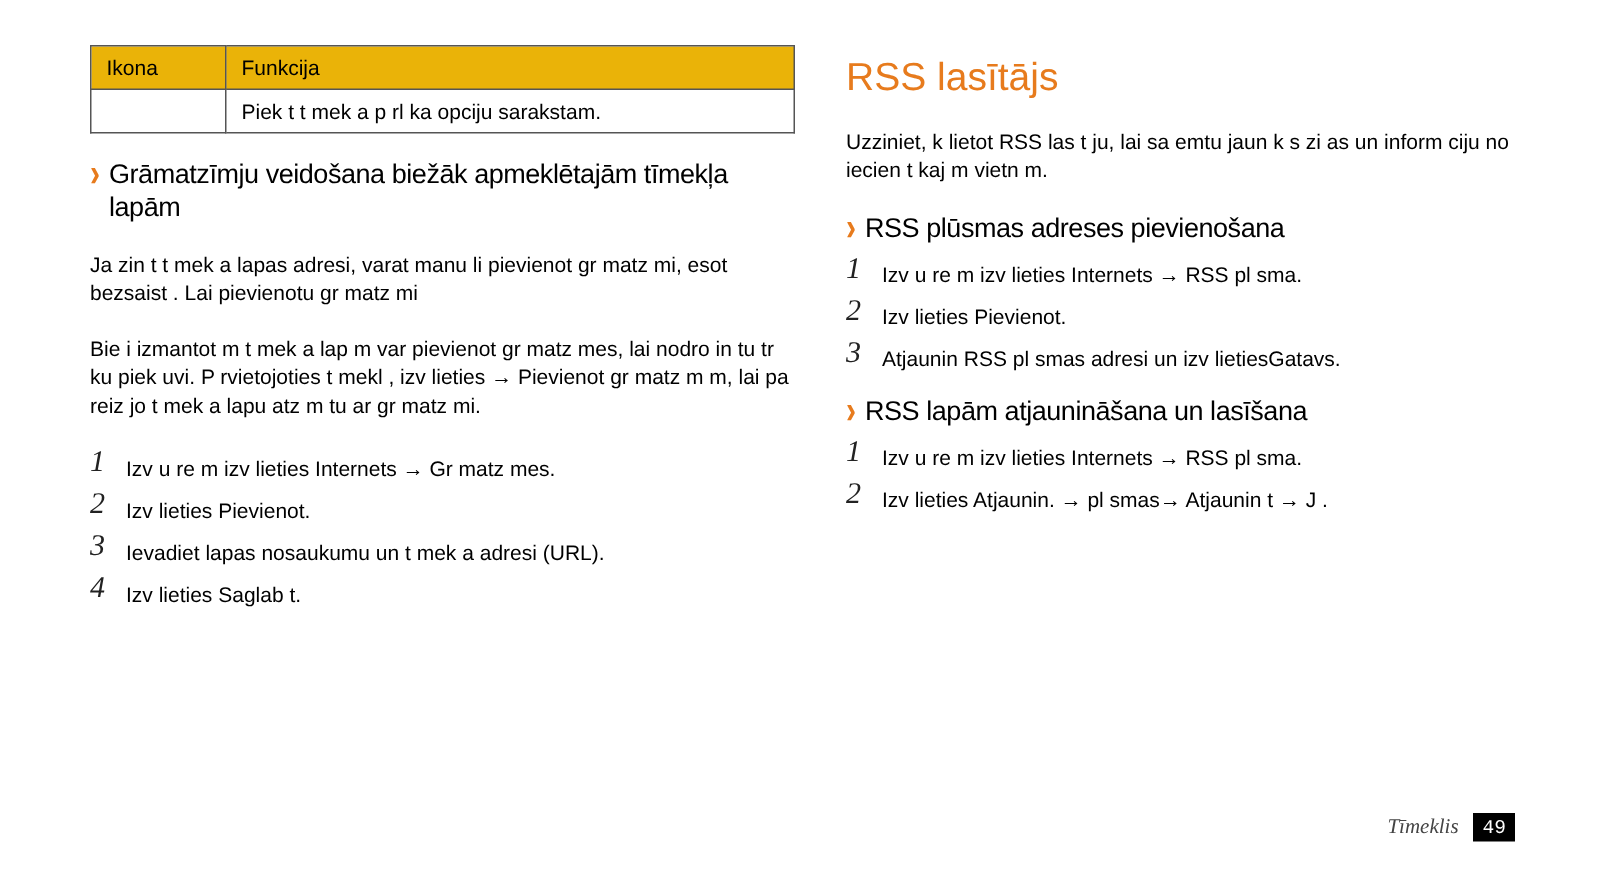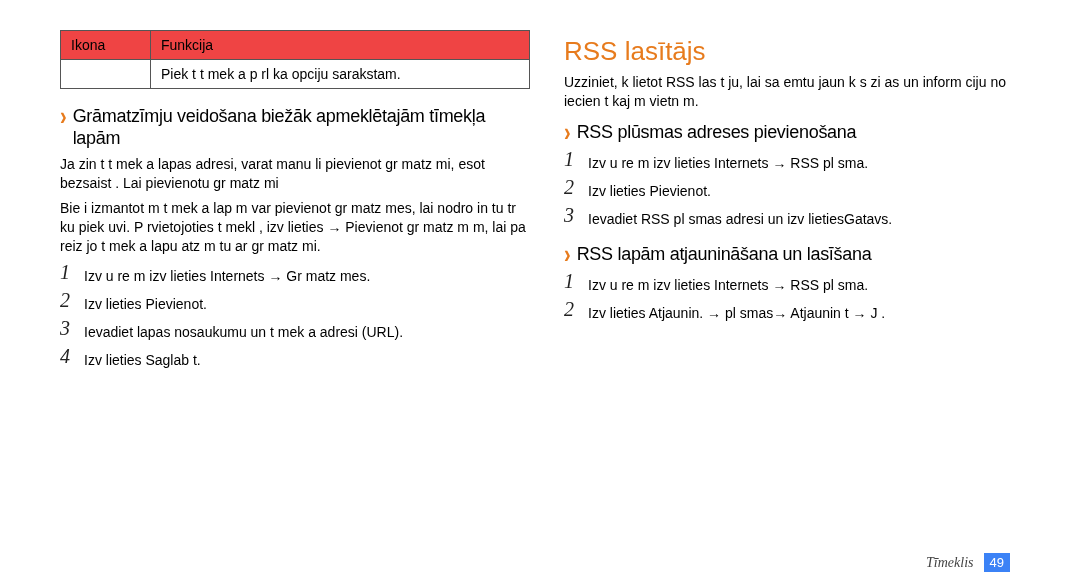--- a/index.html
+++ b/index.html
@@ -24,21 +24,21 @@
     width: 100%;
     margin-bottom: 16px;
   }
   table td, table th {
     border: 1px solid #555;
     padding: 6px 10px;
     text-align: left;
     font-size: 14px;
     font-weight: normal;
   }
-  table th { background: #ef4444; border: 1px solid #555; }
+  table th { background: #eab308; border: 1px solid #555; }
   .hrow th:first-child { width: 90px; }
   .sub-h {
     display: flex;
     align-items: flex-start;
     margin: 10px 0 4px 0;
   }
   .chev {
     color: #e77b1d;
     font-size: 20px;
     font-weight: bold;
@@ -47,21 +47,21 @@
     transform: scaleY(1.3);
   }
   .sub-h-text {
     font-size: 18px;
     line-height: 22px;
     letter-spacing: -0.3px;
   }
   .para {
     font-size: 14px;
     line-height: 19px;
-    margin: 6px 0;
+    margin: 18px 0;
   }
   ol {
     list-style: none;
     counter-reset: step;
     margin-top: 6px;
   }
   ol li {
     counter-increment: step;
     position: relative;
     padding: 4px 0 4px 24px;
@@ -80,35 +80,35 @@
   }
   .big-title {
     color: #e77b1d;
     font-size: 26px;
     margin: 6px 0 4px 0;
     font-weight: normal;
   }
   .footer {
     position: absolute;
     right: 70px;
-    bottom: 14px;
+    bottom: 25px;
     font-style: italic;
     font-family: Georgia, serif;
     font-size: 14px;
     display: flex;
     align-items: center;
     gap: 10px;
     color: #444;
     text-align: center;
   }
   .page-badge {
-    background: #3b82f6;
+    background: #000000;
     color: #fff;
     font-style: normal;
-    font-family: Liberation Sans, sans-serif;
+    font-family: Liberation Mono, monospace;
     padding: 2px 6px;
     font-size: 13px;
   }
 </style>
 </head>
 <body>
 
 <div class="col">
   <table>
     <tbody>
@@ -141,21 +141,21 @@
   <h2 class="big-title">RSS lasītājs</h2>
   <p class="para">Uzziniet, k  lietot RSS las t ju, lai sa emtu jaun k s zi as un inform ciju no iecien t kaj m vietn m.</p>
 
   <div class="sub-h">
     <span class="chev">›</span>
     <span class="sub-h-text">RSS plūsmas adreses pievienošana</span>
   </div>
   <ol>
     <li>Izv  u re m  izv lieties  Internets → RSS pl sma.</li>
     <li>Izv lieties Pievienot.</li>
-    <li>Ievadiet RSS pl smas adresi un izv lietiesGatavs.</li>
+    <li>Atjaunin RSS pl smas adresi un izv lietiesGatavs.</li>
   </ol>
 
   <div class="sub-h">
     <span class="chev">›</span>
     <span class="sub-h-text">RSS lapām atjaunināšana un lasīšana</span>
   </div>
   <ol>
     <li>Izv  u re m  izv lieties  Internets → RSS pl sma.</li>
     <li>Izv lieties Atjaunin. → pl smas→ Atjaunin t  → J .</li>
   </ol>

